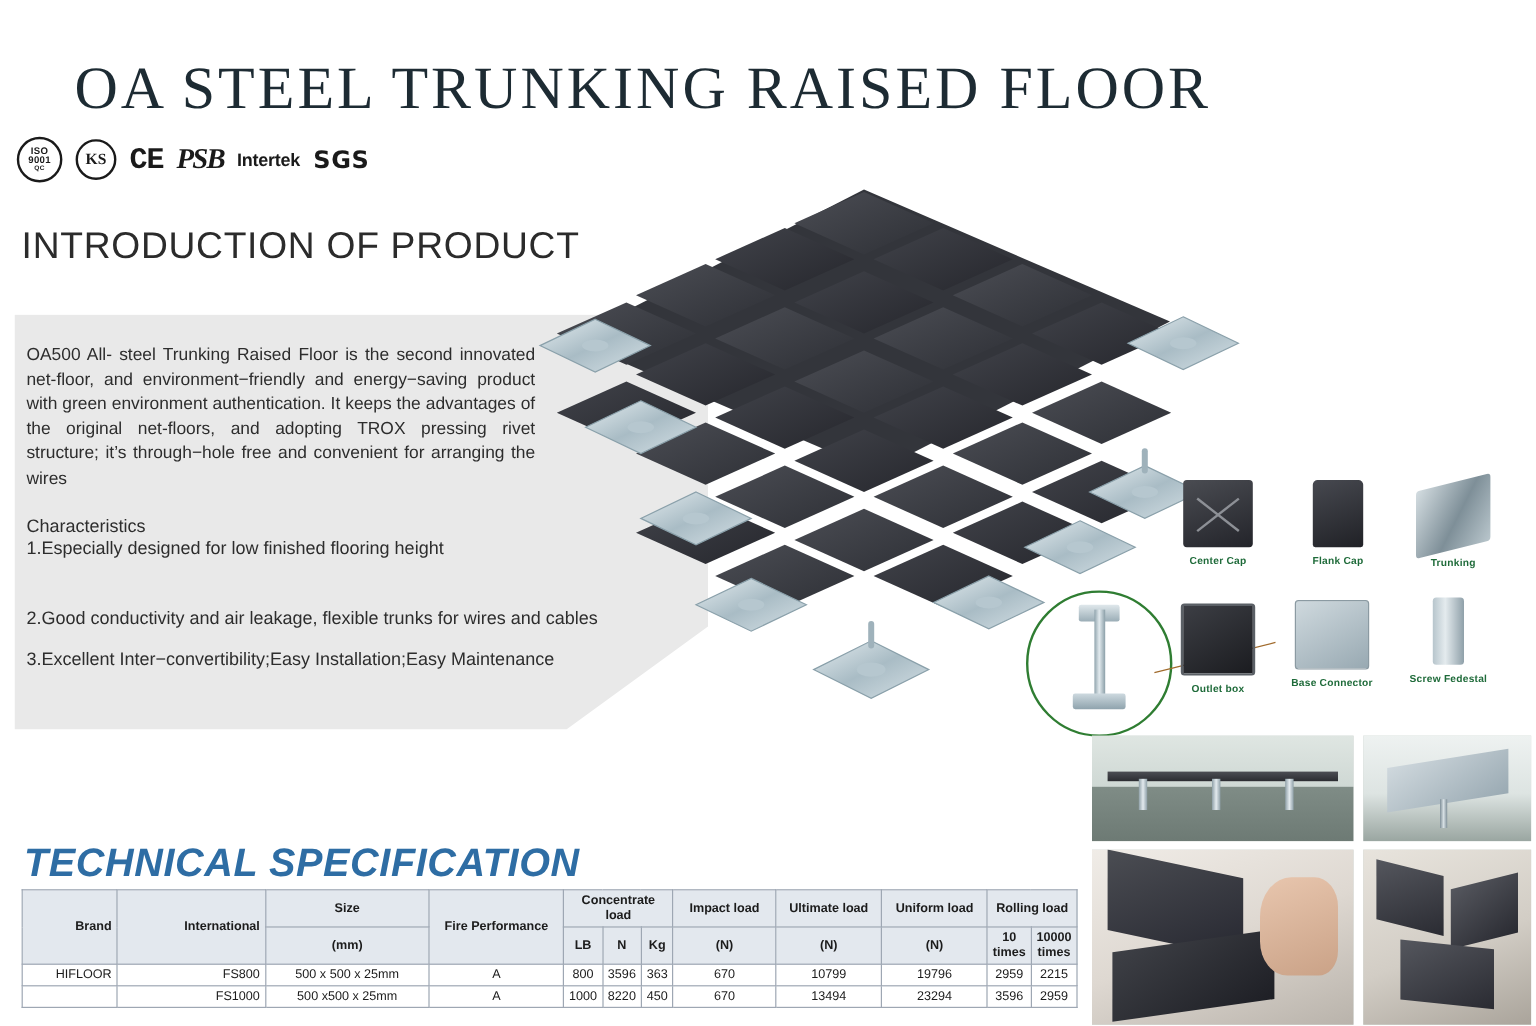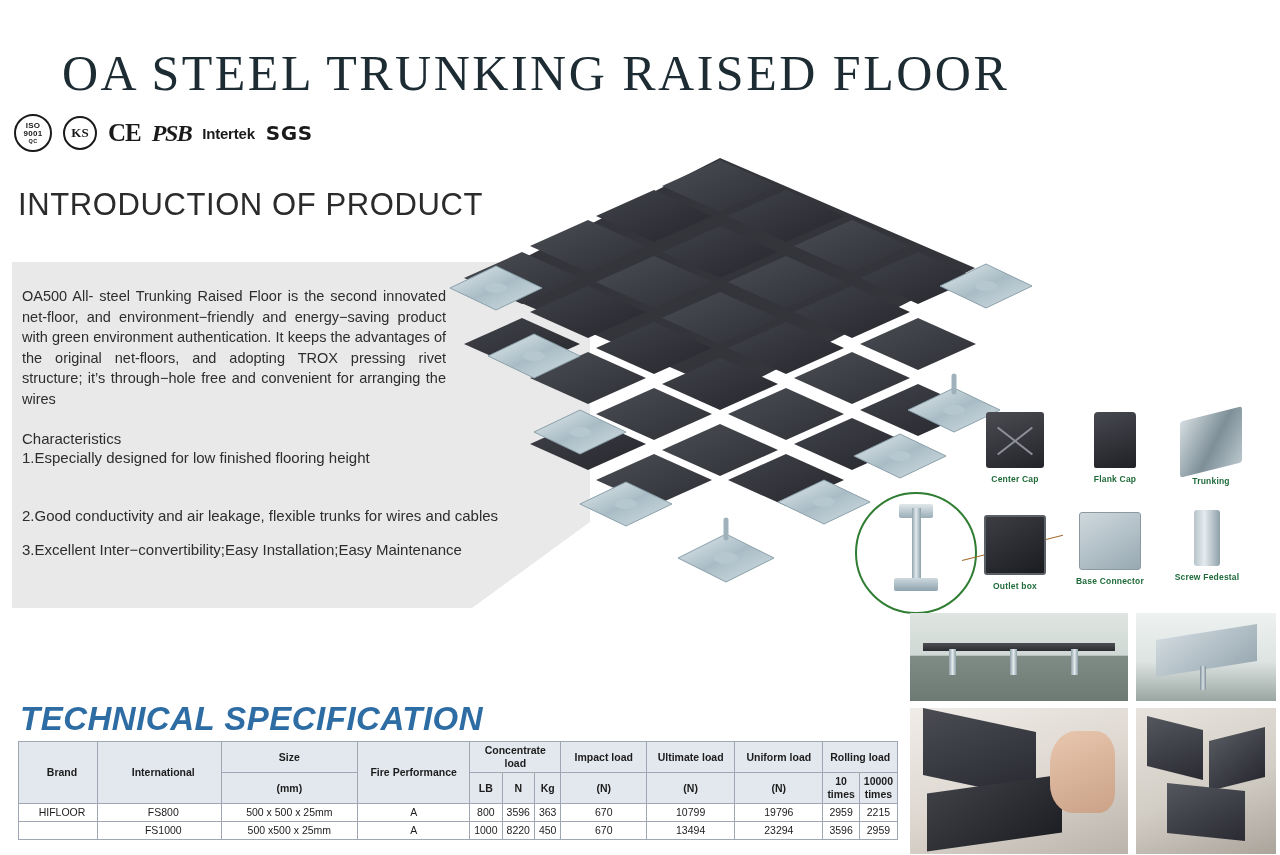--- a/index.html
+++ b/index.html
@@ -61,21 +61,21 @@
   .cert-iso .iso-bot { font-size: 5.5px; }
   .cert-ks {
     width: 30px; height: 30px;
     border-radius: 50%;
     border: 2.5px solid #1a1a1a;
     font-size: 13px;
     font-weight: 700;
     font-family: "Liberation Serif", serif;
   }
   .cert-ce {
-    font-family: Liberation Serif, serif;
+    font-family: Liberation Mono, monospace;
     font-size: 25px;
     font-weight: 700;
     letter-spacing: -1px;
   }
   .cert-psb {
     font-family: "Liberation Serif", serif;
     font-style: italic;
     font-size: 24px;
     font-weight: 700;
     letter-spacing: -1.5px;
@@ -154,21 +154,21 @@
     left: 430px;
     top: 148px;
     width: 620px;
     height: 450px;
   }
 
   
   .components {
     position: absolute;
     left: 970px;
-    top: 412px;
+    top: 400px;
     width: 300px;
     height: 210px;
   }
   .comp {
     position: absolute;
     text-align: center;
     width: 90px;
   }
   .comp-img {
     height: 56px;
@@ -347,21 +347,21 @@
     padding: 2px 4px;
     text-align: center;
     line-height: 13px;
     background: #ffffff;
   }
   table.spec thead th {
     background: #e3e8ee;
     font-weight: 700;
   }
   table.spec td.left,
-  table.spec th.left { text-align: center; padding-left: 12px; }
+  table.spec th.left { text-align: right; padding-left: 12px; }
 </style>
 </head>
 <body>
 
 <div class="page-title">OA STEEL TRUNKING RAISED FLOOR</div>
 
 <div class="certs">
   <div class="cert cert-iso">
     <span class="iso-top">ISO</span>
     <span class="iso-mid">9001</span>

